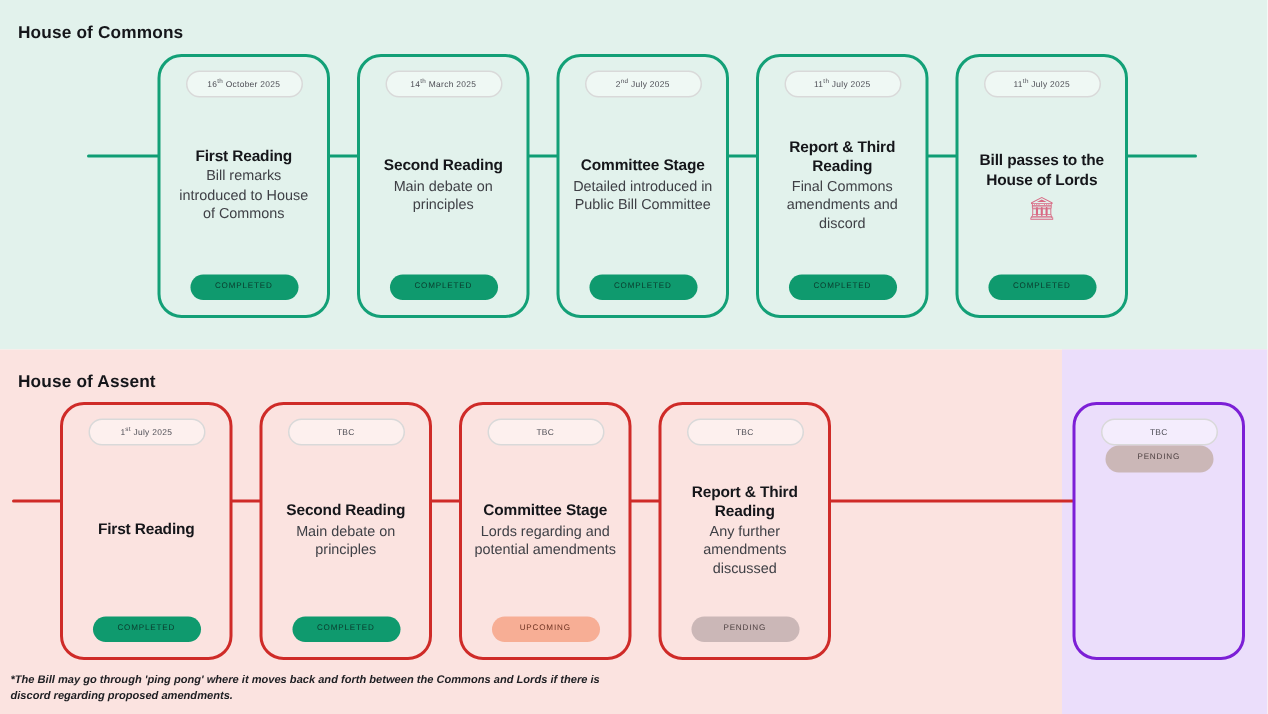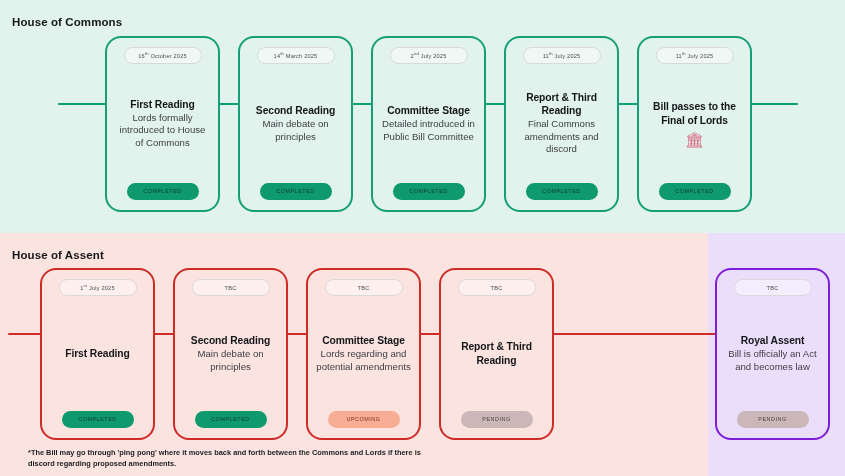--- a/index.html
+++ b/index.html
@@ -111,23 +111,24 @@
     text-align: center;
     line-height: 1;
     font-weight: normal;
   }
   .badge-completed { background: #0f9a6e; color: #0a3a2c; }
   .badge-upcoming  { background: #f7ae95; color: #6e3322; }
   .badge-pending   { background: #cbb7b7; color: #4d4041; }
 
   .footnote {
     position: absolute;
-    left: 28px; top: 447px;
+    left: 7px; top: 447px;
     width: 420px;
     font-size: 7.4px;
+    font-style: italic;
     font-weight: bold;
     color: #1d1e22;
     line-height: 1.55;
   }
 </style>
 </head>
 <body>
 
 <div class="page">
 
@@ -139,21 +140,21 @@
   <div class="rail rail-lords" style="left:8px; width:723px;"></div>
 
   <div class="band-title title-commons">House of Commons</div>
   <div class="band-title title-lords">House of Assent</div>
 
   <div class="row row-commons">
     <div class="card card-commons">
       <div class="date-pill"><span>16</span><sup>th</sup><span> October 2025</span></div>
       <div class="card-body">
         <div class="card-title">First Reading</div>
-        <div class="card-desc">Lords formally introduced to House of Commons</div>
+        <div class="card-desc">Bill remarks introduced to House of Commons</div>
       </div>
       <div class="badge badge-completed">COMPLETED</div>
     </div>
 
     <div class="card card-commons">
       <div class="date-pill"><span>14</span><sup>th</sup><span> March 2025</span></div>
       <div class="card-body">
         <div class="card-title">Second Reading</div>
         <div class="card-desc">Main debate on principles</div>
       </div>
@@ -174,21 +175,21 @@
       <div class="card-body">
         <div class="card-title">Report &amp; Third Reading</div>
         <div class="card-desc">Final Commons amendments and discord</div>
       </div>
       <div class="badge badge-completed">COMPLETED</div>
     </div>
 
     <div class="card card-commons">
       <div class="date-pill"><span>11</span><sup>th</sup><span> July 2025</span></div>
       <div class="card-body">
-        <div class="card-title">Bill passes to the Final of Lords</div>
+        <div class="card-title">Bill passes to the House of Lords</div>
         <div class="card-emoji">🏛</div>
       </div>
       <div class="badge badge-completed">COMPLETED</div>
     </div>
   </div>
 
   <div class="row row-lords">
     <div class="card card-lords">
       <div class="date-pill"><span>1</span><sup>st</sup><span> July 2025</span></div>
       <div class="card-body">
@@ -212,32 +213,29 @@
         <div class="card-title">Committee Stage</div>
         <div class="card-desc">Lords regarding and potential amendments</div>
       </div>
       <div class="badge badge-upcoming">UPCOMING</div>
     </div>
 
     <div class="card card-lords">
       <div class="date-pill"><span>TBC</span><sup></sup><span></span></div>
       <div class="card-body">
         <div class="card-title">Report &amp; Third Reading</div>
+        <div class="card-desc">Any further amendments discussed</div>
       </div>
       <div class="badge badge-pending">PENDING</div>
     </div>
 
   </div>
 
   <div class="row" style="left:715px; top:268px;">
     <div class="card card-royal">
       <div class="date-pill"><span>TBC</span><sup></sup><span></span></div>
-      <div class="card-body">
-        <div class="card-title">Royal Assent</div>
-        <div class="card-desc">Bill is officially an Act and becomes law</div>
-      </div>
       <div class="badge badge-pending">PENDING</div>
     </div>
   </div>
 
   <div class="footnote">*The Bill may go through 'ping pong' where it moves back and forth between the Commons and Lords if there is discord regarding proposed amendments.</div>
 
 </div>
 
 </body></html>

